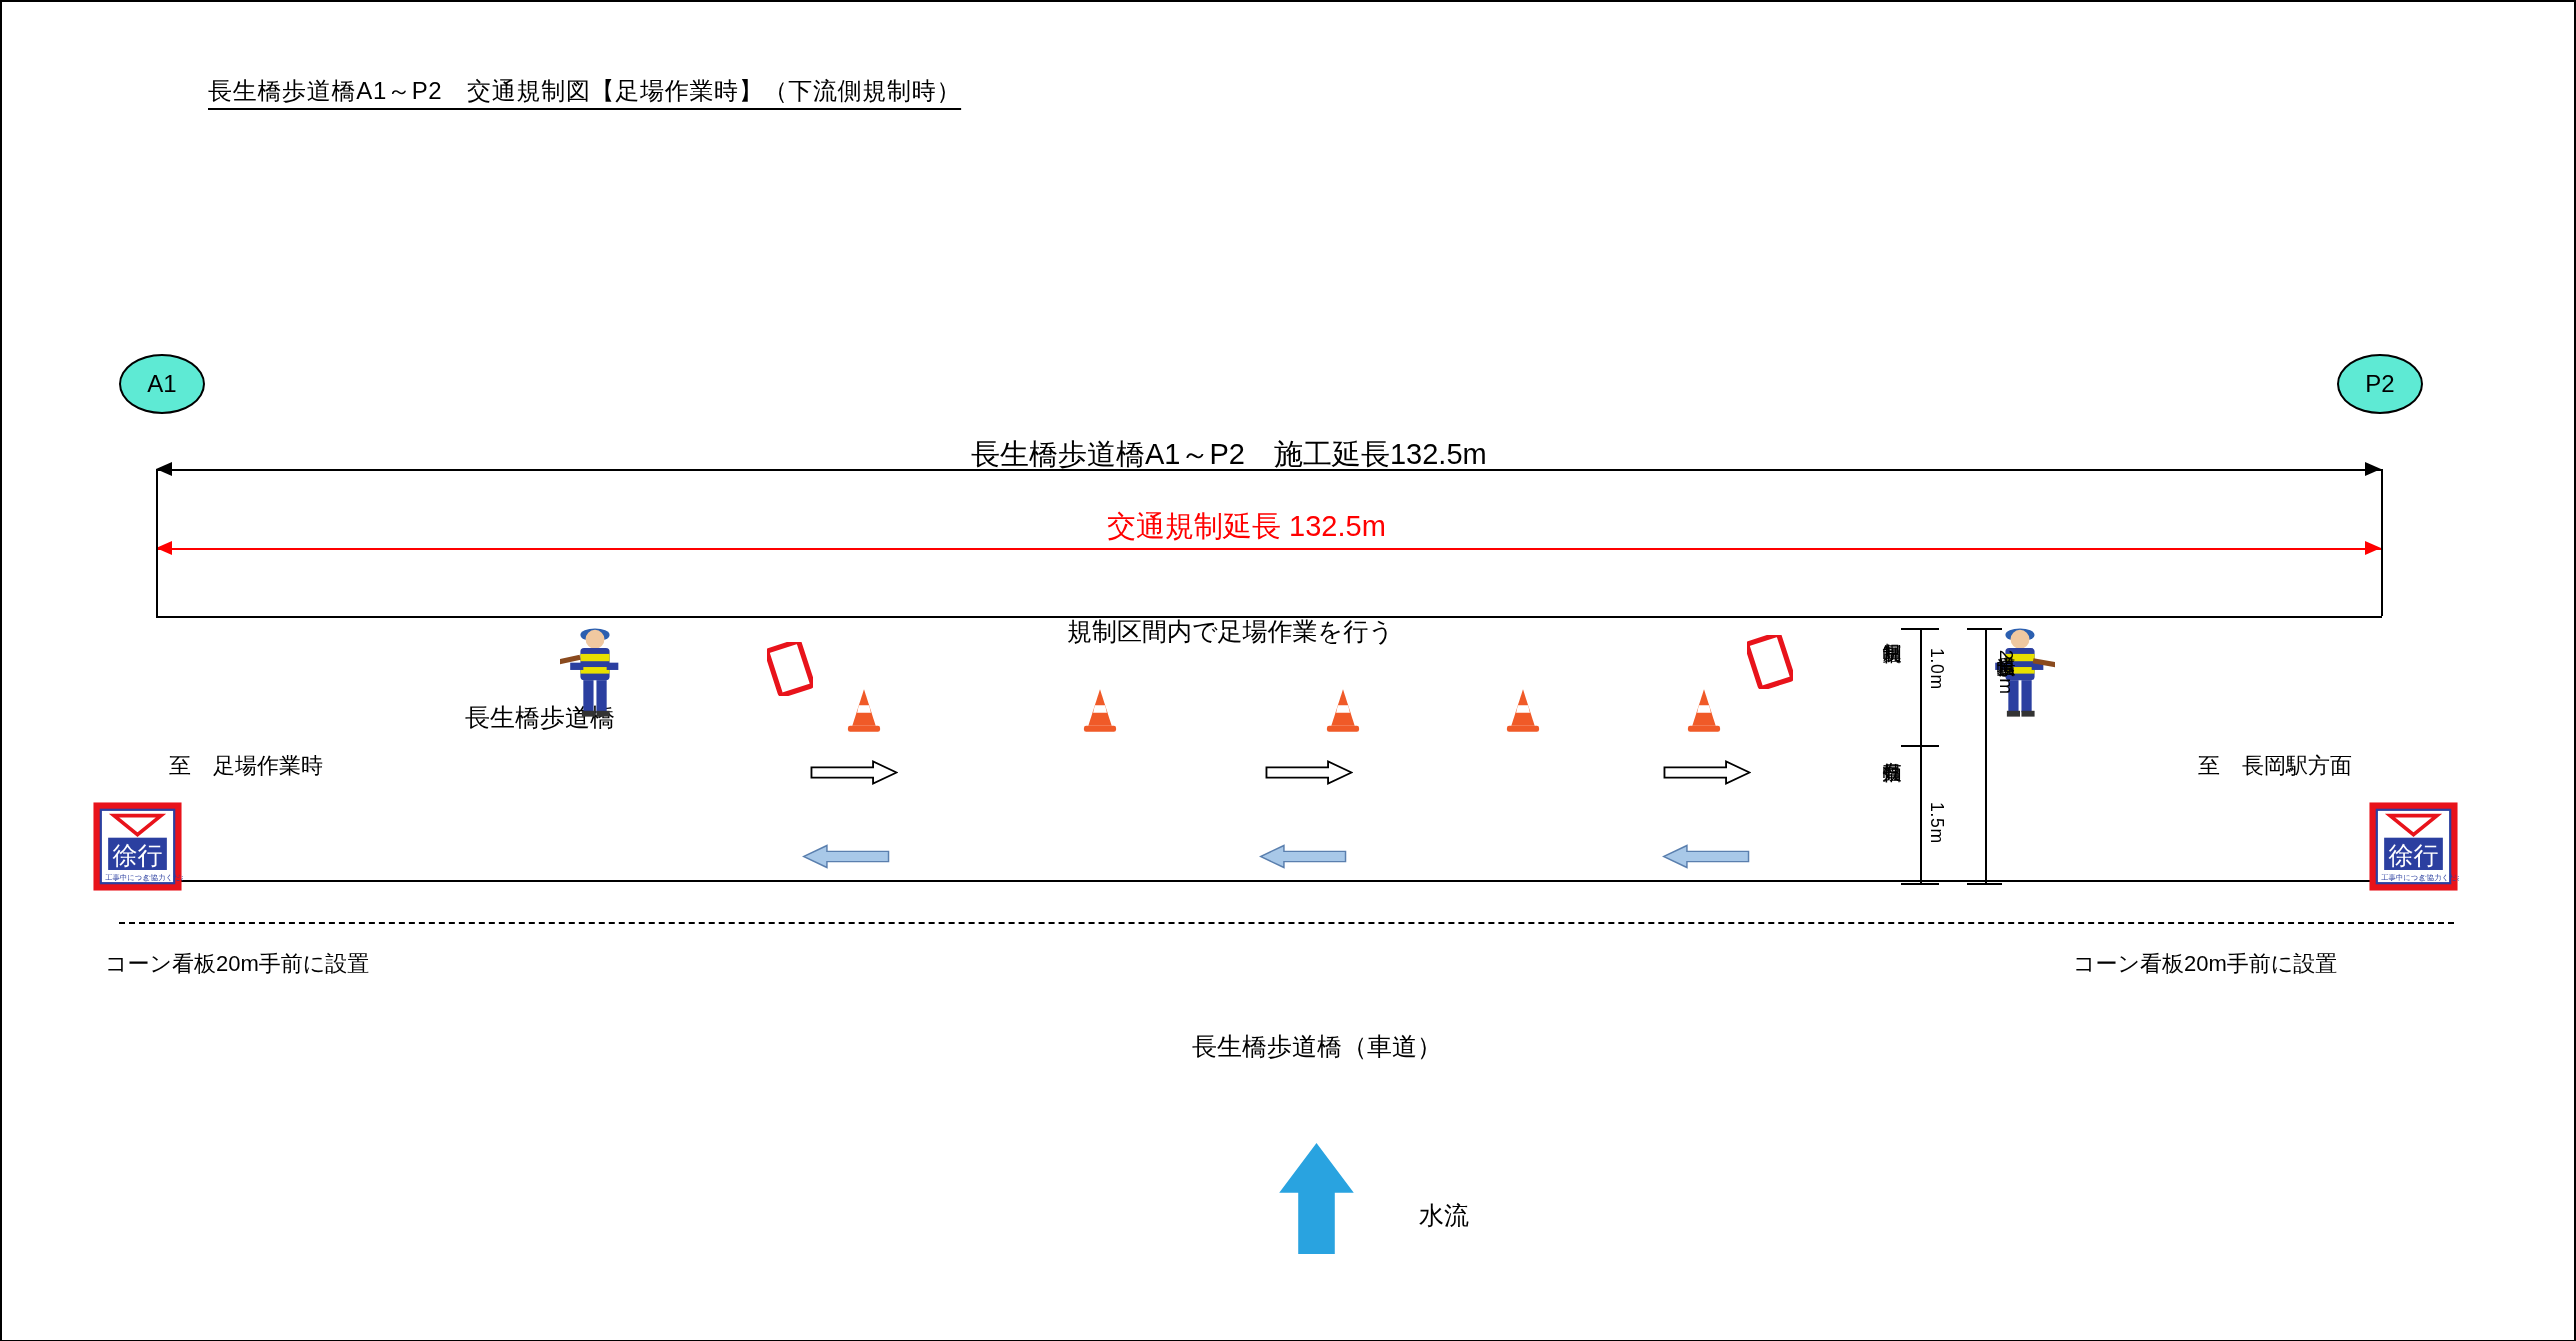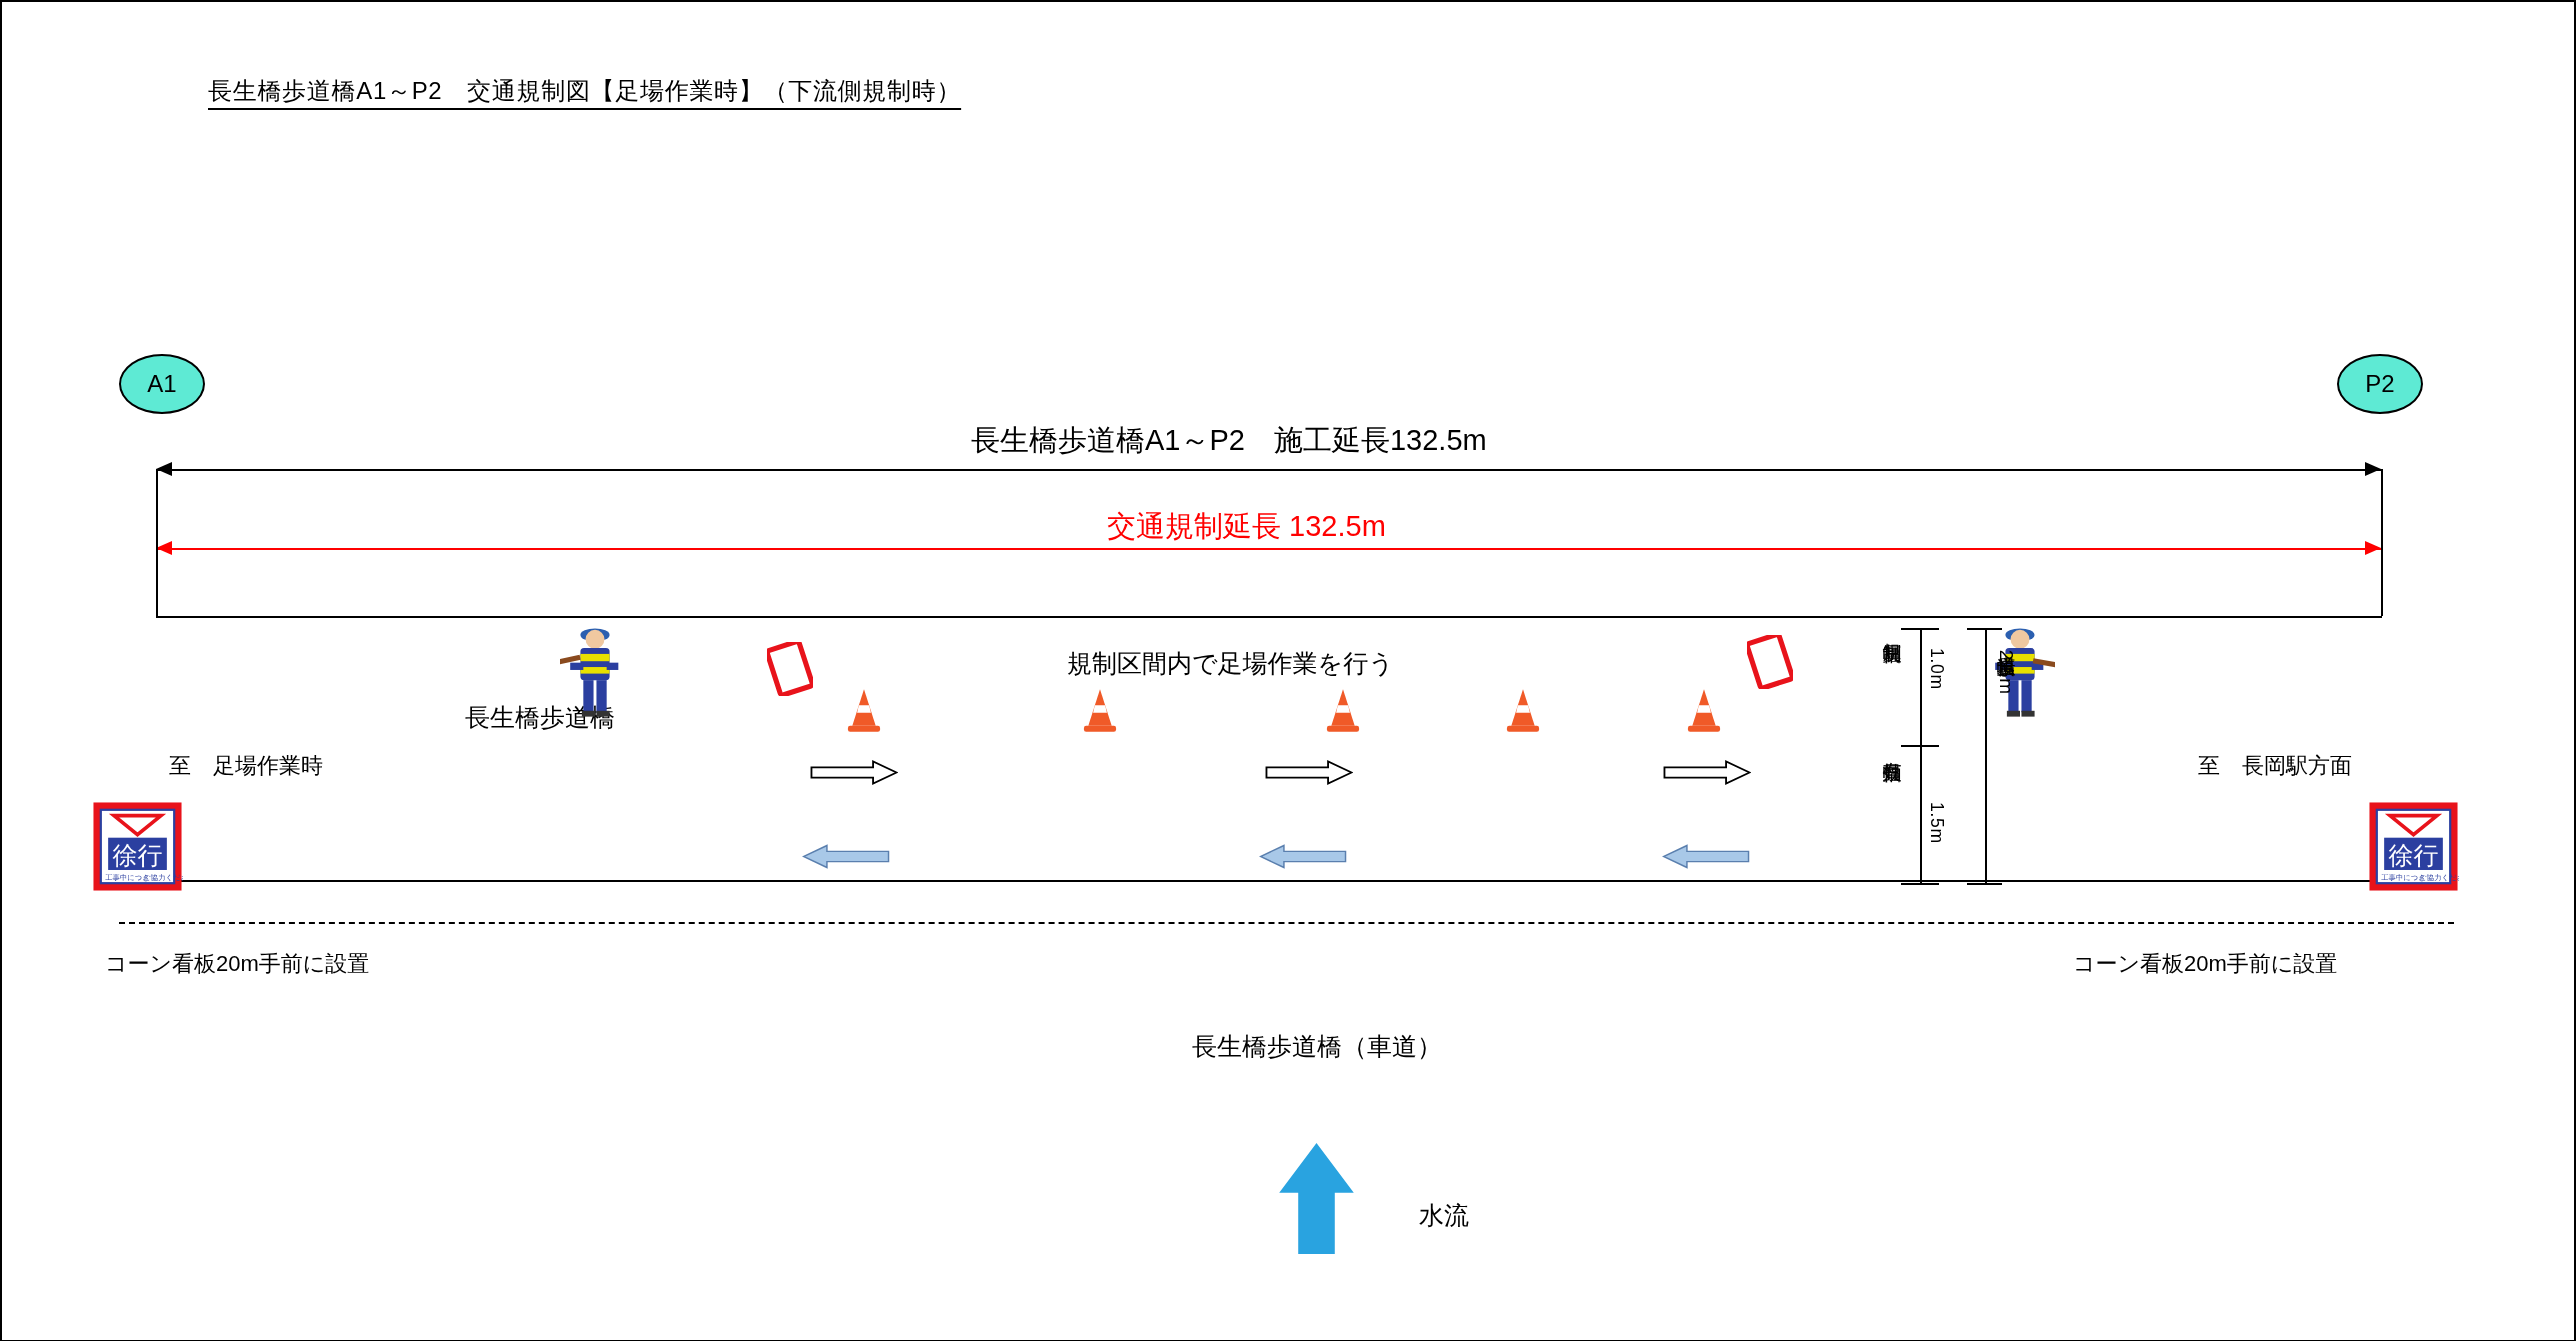--- a/index.html
+++ b/index.html
@@ -43,21 +43,21 @@
   .dimline{height:0;border-top:2.2px solid #000;}
   .dimline.red{border-top-color:#ff0000;}
   .arrowhead{
     width:0;height:0;position:absolute;top:-6.6px;
   }
   .ah-left{border-top:7.3px solid transparent;border-bottom:7.3px solid transparent;border-right:16px solid #000;left:0;}
   .ah-right{border-top:7.3px solid transparent;border-bottom:7.3px solid transparent;border-left:16px solid #000;right:0;}
   .ah-left.red{border-right-color:#ff0000;}
   .ah-right.red{border-left-color:#ff0000;}
 
-  #dimtext1{left:969px;top:419px;font-size:29px;}
+  #dimtext1{left:969px;top:433px;font-size:29px;}
   #dimtext2{left:1105px;top:505px;font-size:29px;color:#ff0000;}
 
   
   .hline{height:0;border-top:2.2px solid #000;}
   .dashline{height:0;border-top:2.9px dashed #000;}
 
   
   .arrow-white{
     position:absolute;
     width:88px;height:25px;
@@ -121,21 +121,21 @@
     <div class="arrowhead ah-right red"></div>
   </div>
 
   <div class="abs vline" style="left:154px;top:467px;height:147px;"></div>
   <div class="abs vline" style="left:2379px;top:467px;height:147px;"></div>
 
   <div class="abs hline" style="left:154px;top:614px;width:2226px;"></div>
   <div class="abs hline" style="left:154px;top:878px;width:2226px;"></div>
   <div class="abs dashline" style="left:117px;top:920px;width:2335px;"></div>
 
-  <div class="abs txt lbl-lg" style="left:1065px;top:645px;">規制区間内で足場作業を行う</div>
+  <div class="abs txt lbl-lg" style="left:1065px;top:613px;">規制区間内で足場作業を行う</div>
 
   <div class="abs txt lbl-lg" style="left:463px;top:699px;font-family:Liberation Serif, serif;">長生橋歩道橋</div>
 
   <div class="abs txt lbl" style="left:167px;top:749px;">至　足場作業時</div>
   <div class="abs txt lbl" style="left:2196px;top:749px;">至　長岡駅方面</div>
 
   <div class="abs txt lbl" style="left:103px;top:947px;">コーン看板20m手前に設置</div>
   <div class="abs txt lbl" style="left:2071px;top:947px;">コーン看板20m手前に設置</div>
 
   <div class="abs txt lbl-lg" style="left:1190px;top:1028px;">長生橋歩道橋（車道）</div>

